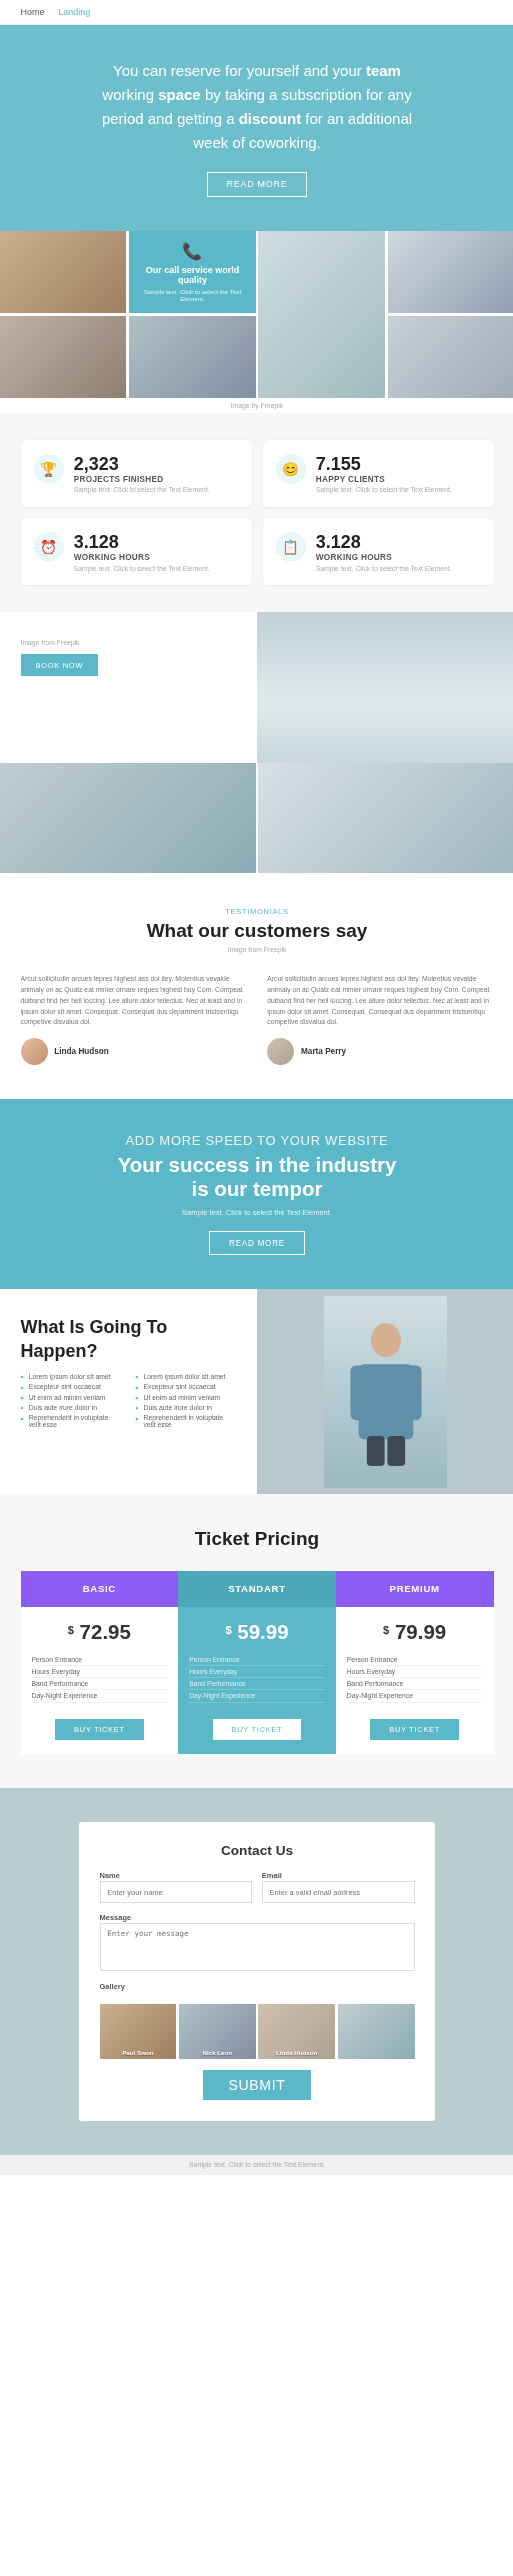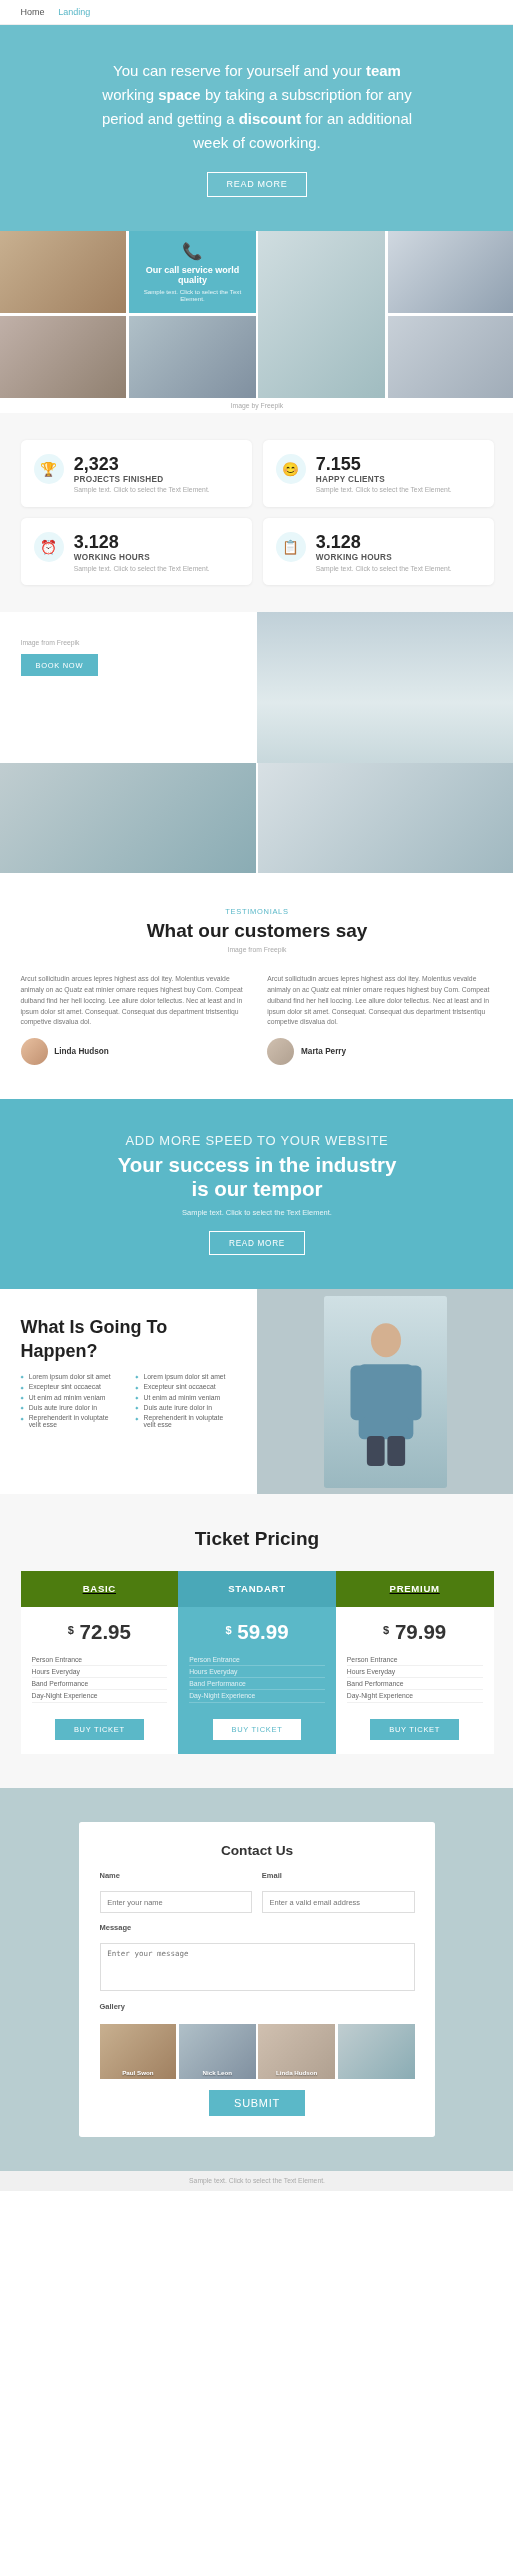--- a/index.html
+++ b/index.html
@@ -81,43 +81,43 @@
     .what-right { background: #b8c8cc; min-height: 205px; display: flex; align-items: center; justify-content: center; }
 
     
     .pricing { padding: 34px 20.5px; background: #f7f7f7; }
     .pricing h2 { text-align: center; font-size: 19px; font-weight: 700; color: #222; margin-bottom: 20.5px; }
     .pricing-grid { display: grid; grid-template-columns: 1fr 1fr 1fr; gap: 0; }
     .price-card { background: #fff; padding: 0; overflow: hidden; }
     .price-card.highlight { background: #5bb8c8; }
     .price-header { padding: 12.3px; text-align: center; }
     .price-header h3 { font-size: 9.6px; font-weight: 700; color: #fff; text-transform: uppercase; letter-spacing: 0.7px; }
-    .price-card:not(.highlight) .price-header { background: #4d7c0f; text-decoration: underline; }
+    .price-card:not(.highlight) .price-header { background: #8b5cf6; }
     .price-card.highlight .price-header { background: #4aa8b8; }
     .price-body { padding: 13.7px 11px; text-align: center; }
     .price-card.highlight .price-body { background: #5bb8c8; color: #fff; }
     .price-amount { font-size: 20.5px; font-weight: 700; color: #333; }
     .price-card.highlight .price-amount { color: #fff; }
     .price-amount .dollar { font-size: 11px; vertical-align: top; padding-top: 4.1px; display: inline-block; }
     .price-features { list-style: none; text-align: left; margin: 9.6px 0; }
     .price-features li { font-size: 6.8px; color: #666; padding: 2.1px 0; border-bottom: 0.7px solid #f0f0f0; }
     .price-card.highlight .price-features li { color: #e0f0f4; border-color: rgba(255,255,255,0.2); }
     .buy-btn { background: #5bb8c8; color: #fff; border: none; padding: 6.2px 19px; font-size: 7.5px; text-transform: uppercase; letter-spacing: 0.7px; cursor: pointer; margin-top: 6.8px; }
     .price-card.highlight .buy-btn { background: #fff; color: #5bb8c8; }
 
     
     .contact-section { background: #b8cdd0; padding: 34px 8px; }
     .contact-box { background: #fff; border-radius: 2.7px; padding: 20.5px; max-width: 356px; margin: 0 auto; }
     .contact-box h2 { text-align: center; font-size: 13.7px; font-weight: 700; color: #333; margin-bottom: 13.7px; }
     .contact-row { display: grid; grid-template-columns: 1fr 1fr; gap: 9.6px; margin-bottom: 9.6px; }
-    .form-group { display: flex; flex-direction: column; gap: 11px; }
+    .form-group { display: flex; flex-direction: column; gap: 1px; }
     .form-group label { font-size: 7.5px; color: #555; font-weight: 600; }
     .form-group input, .form-group textarea { border: 0.7px solid #ddd; padding: 5.5px 6.8px; font-size: 7.5px; color: #aaa; outline: none; resize: none; }
     .form-group textarea { height: 48px; }
-    .submit-btn { background: #5bb8c8; color: #fff; border: none; padding: 6.8px 25px; font-size: 11px; text-transform: uppercase; letter-spacing: 0.7px; cursor: pointer; display: block; margin: 11px auto 0; }
+    .submit-btn { background: #5bb8c8; color: #fff; border: none; padding: 6.8px 25px; font-size: 14px; text-transform: uppercase; letter-spacing: 0.7px; cursor: pointer; display: block; margin: 11px auto 0; }
 
     
     .gallery-bottom { display: grid; grid-template-columns: repeat(4, 1fr); gap: 2.7px; margin-top: 13.7px; }
     .gallery-thumb { height: 55px; background: #aabdc0; position: relative; }
     .gallery-thumb-label { position: absolute; bottom: 3.4px; left: 0; right: 0; text-align: center; font-size: 6.2px; color: #fff; font-weight: 600; text-shadow: 0 0.7px 1.4px rgba(0,0,0,0.4); }
 
     .footer-label { text-align: center; font-size: 6.8px; color: #aaa; padding: 6.8px 0; background: #f0f0f0; }
 
     
     .gc-face1 { background: linear-gradient(135deg, #c8b090, #a08060); }

